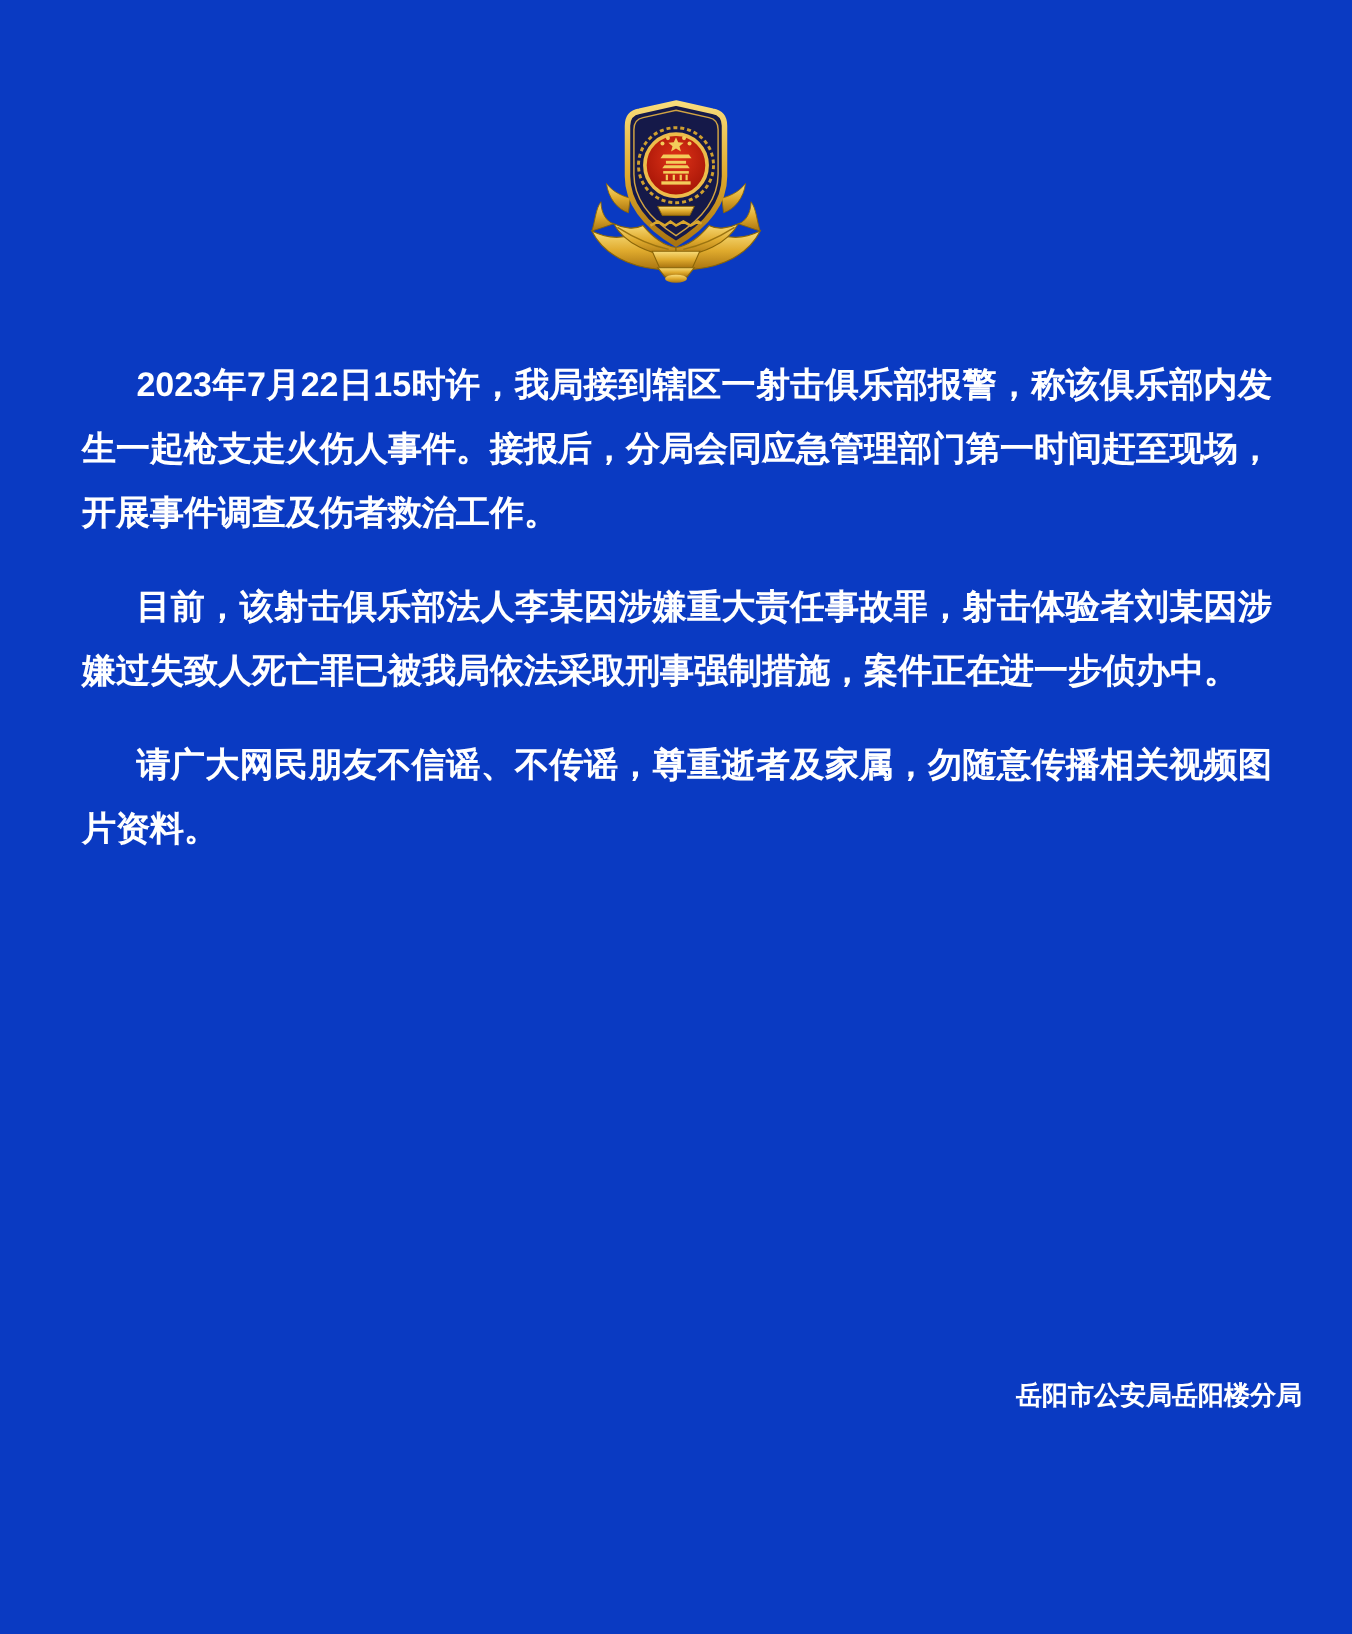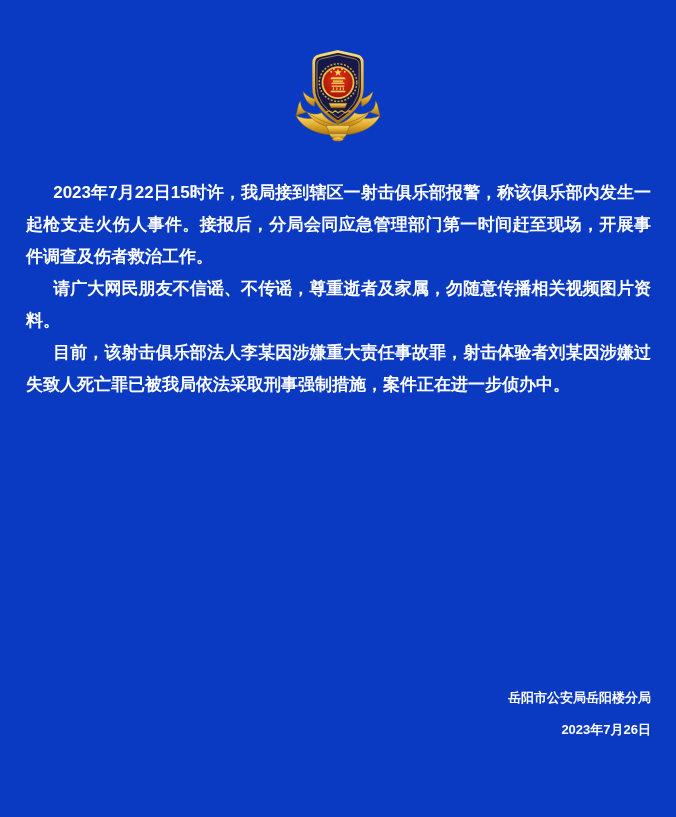--- a/index.html
+++ b/index.html
@@ -30,21 +30,21 @@
     color: #ffffff;
   }
   .content {
     margin-top: 34px;
     padding: 0 25px 0 26px;
     font-size: 17px;
     line-height: 32px;
     text-align: justify;
   }
   .content p {
-    margin: 0;
+    margin: 15px;
     padding: 0;
     text-indent: 1.6em;
   }
   .signature {
     position: absolute;
     top: 682px;
     right: 25px;
     text-align: right;
     font-size: 13px;
     line-height: 32px;
@@ -115,22 +115,21 @@
 
     <g>
       <path d="M40,62.5 L60,62.5 L57.5,67.5 L42.5,67.5 Z" fill="url(#gold)" stroke="#8a6508" stroke-width="0.5"></path>
       <path d="M36,73 l4,-2.2 4,2.2 3,-2.2 3,2.2 4,-2.2 4,2.2 4,-2.2 2,1.2" fill="none" stroke="#d8a62e" stroke-width="1.4"></path>
     </g>
   </svg>
 
 
   <div class="content">
     <p>2023年7月22日15时许，我局接到辖区一射击俱乐部报警，称该俱乐部内发生一起枪支走火伤人事件。接报后，分局会同应急管理部门第一时间赶至现场，开展事件调查及伤者救治工作。</p>
+    <p>目前，该射击俱乐部法人李某因涉嫌重大责任事故罪，射击体验者刘某因涉嫌过失致人死亡罪已被我局依法采取刑事强制措施，案件正在进一步侦办中。</p>
     <p>请广大网民朋友不信谣、不传谣，尊重逝者及家属，勿随意传播相关视频图片资料。</p>
-    <p>目前，该射击俱乐部法人李某因涉嫌重大责任事故罪，射击体验者刘某因涉嫌过失致人死亡罪已被我局依法采取刑事强制措施，案件正在进一步侦办中。</p>
   </div>
 
   <div class="signature">
     <div>岳阳市公安局岳阳楼分局</div>
-    <div>2023年7月26日</div>
   </div>
 
 </div>
 
 </body></html>

